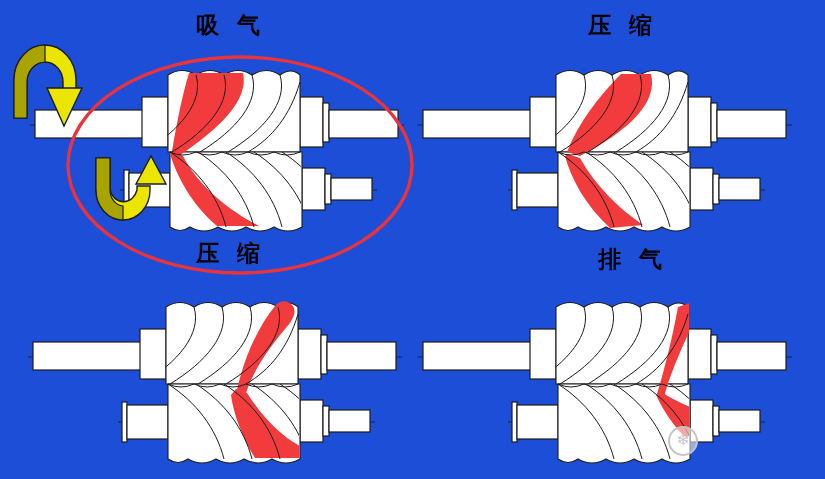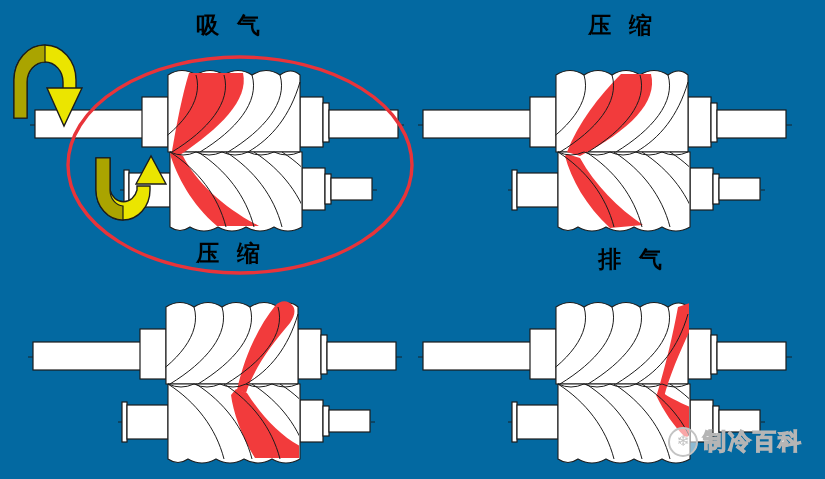--- a/index.html
+++ b/index.html
@@ -1,16 +1,16 @@
 <!DOCTYPE html>
 <html><head>
 <meta charset="utf-8">
 <style>
   html,body{margin:0;padding:0;background:#fff;}
-  .canvas{position:relative;width:825px;height:479px;background:#0369a1;overflow:hidden;
+  .canvas{position:relative;width:825px;height:479px;background:#1d4ed8;overflow:hidden;
           font-family:"Liberation Serif","DejaVu Serif",serif;}
   .panel-title{position:absolute;transform:translateX(-50%);font-size:23px;font-weight:bold;
                letter-spacing:6px;white-space:nowrap;color:#000;}
   .screw-svg{position:absolute;}
   .overlay-svg{position:absolute;left:0;top:0;pointer-events:none;}
   .watermark{position:absolute;left:668px;top:426px;display:flex;align-items:center;gap:5px;}
   .wm-logo{width:26px;height:26px;border:2px solid #c3c3c3;border-radius:50%;color:#c3c3c3;
            font-size:15px;line-height:24px;text-align:center;background:rgba(255,255,255,0.55);
            font-family:"DejaVu Sans",sans-serif;}
   .wm-text{font-size:23px;font-weight:bold;letter-spacing:2px;color:#f2f2f2;
@@ -172,16 +172,15 @@
       </g>
     <g id="arrow-bottom">
         <path d="M 96,158 L 96,190 A 27,30 0 0 0 150,190 L 150,186 L 137,186 L 137,190 A 14,16 0 0 1 110,190 L 110,158 Z" fill="#ebe500" stroke="#1c1c1c" stroke-width="1.4"></path>
      <path d="M 96,158 L 96,190 A 27,30 0 0 0 123,220 L 123,206 A 14,16 0 0 1 110,190 L 110,158 Z" fill="#aaa400" stroke="#1c1c1c" stroke-width="1.2"></path>
      <path d="M 136,184 L 166,184 L 151,156 Z" fill="#ebe500" stroke="#1c1c1c" stroke-width="1.4"></path>
       </g>
   </svg>
 
   <div class="watermark">
     <div class="wm-logo">❄</div>
-    <div class="wm-text">制冷百科</div>
   </div>
 
 </div>
 
 </body></html>

